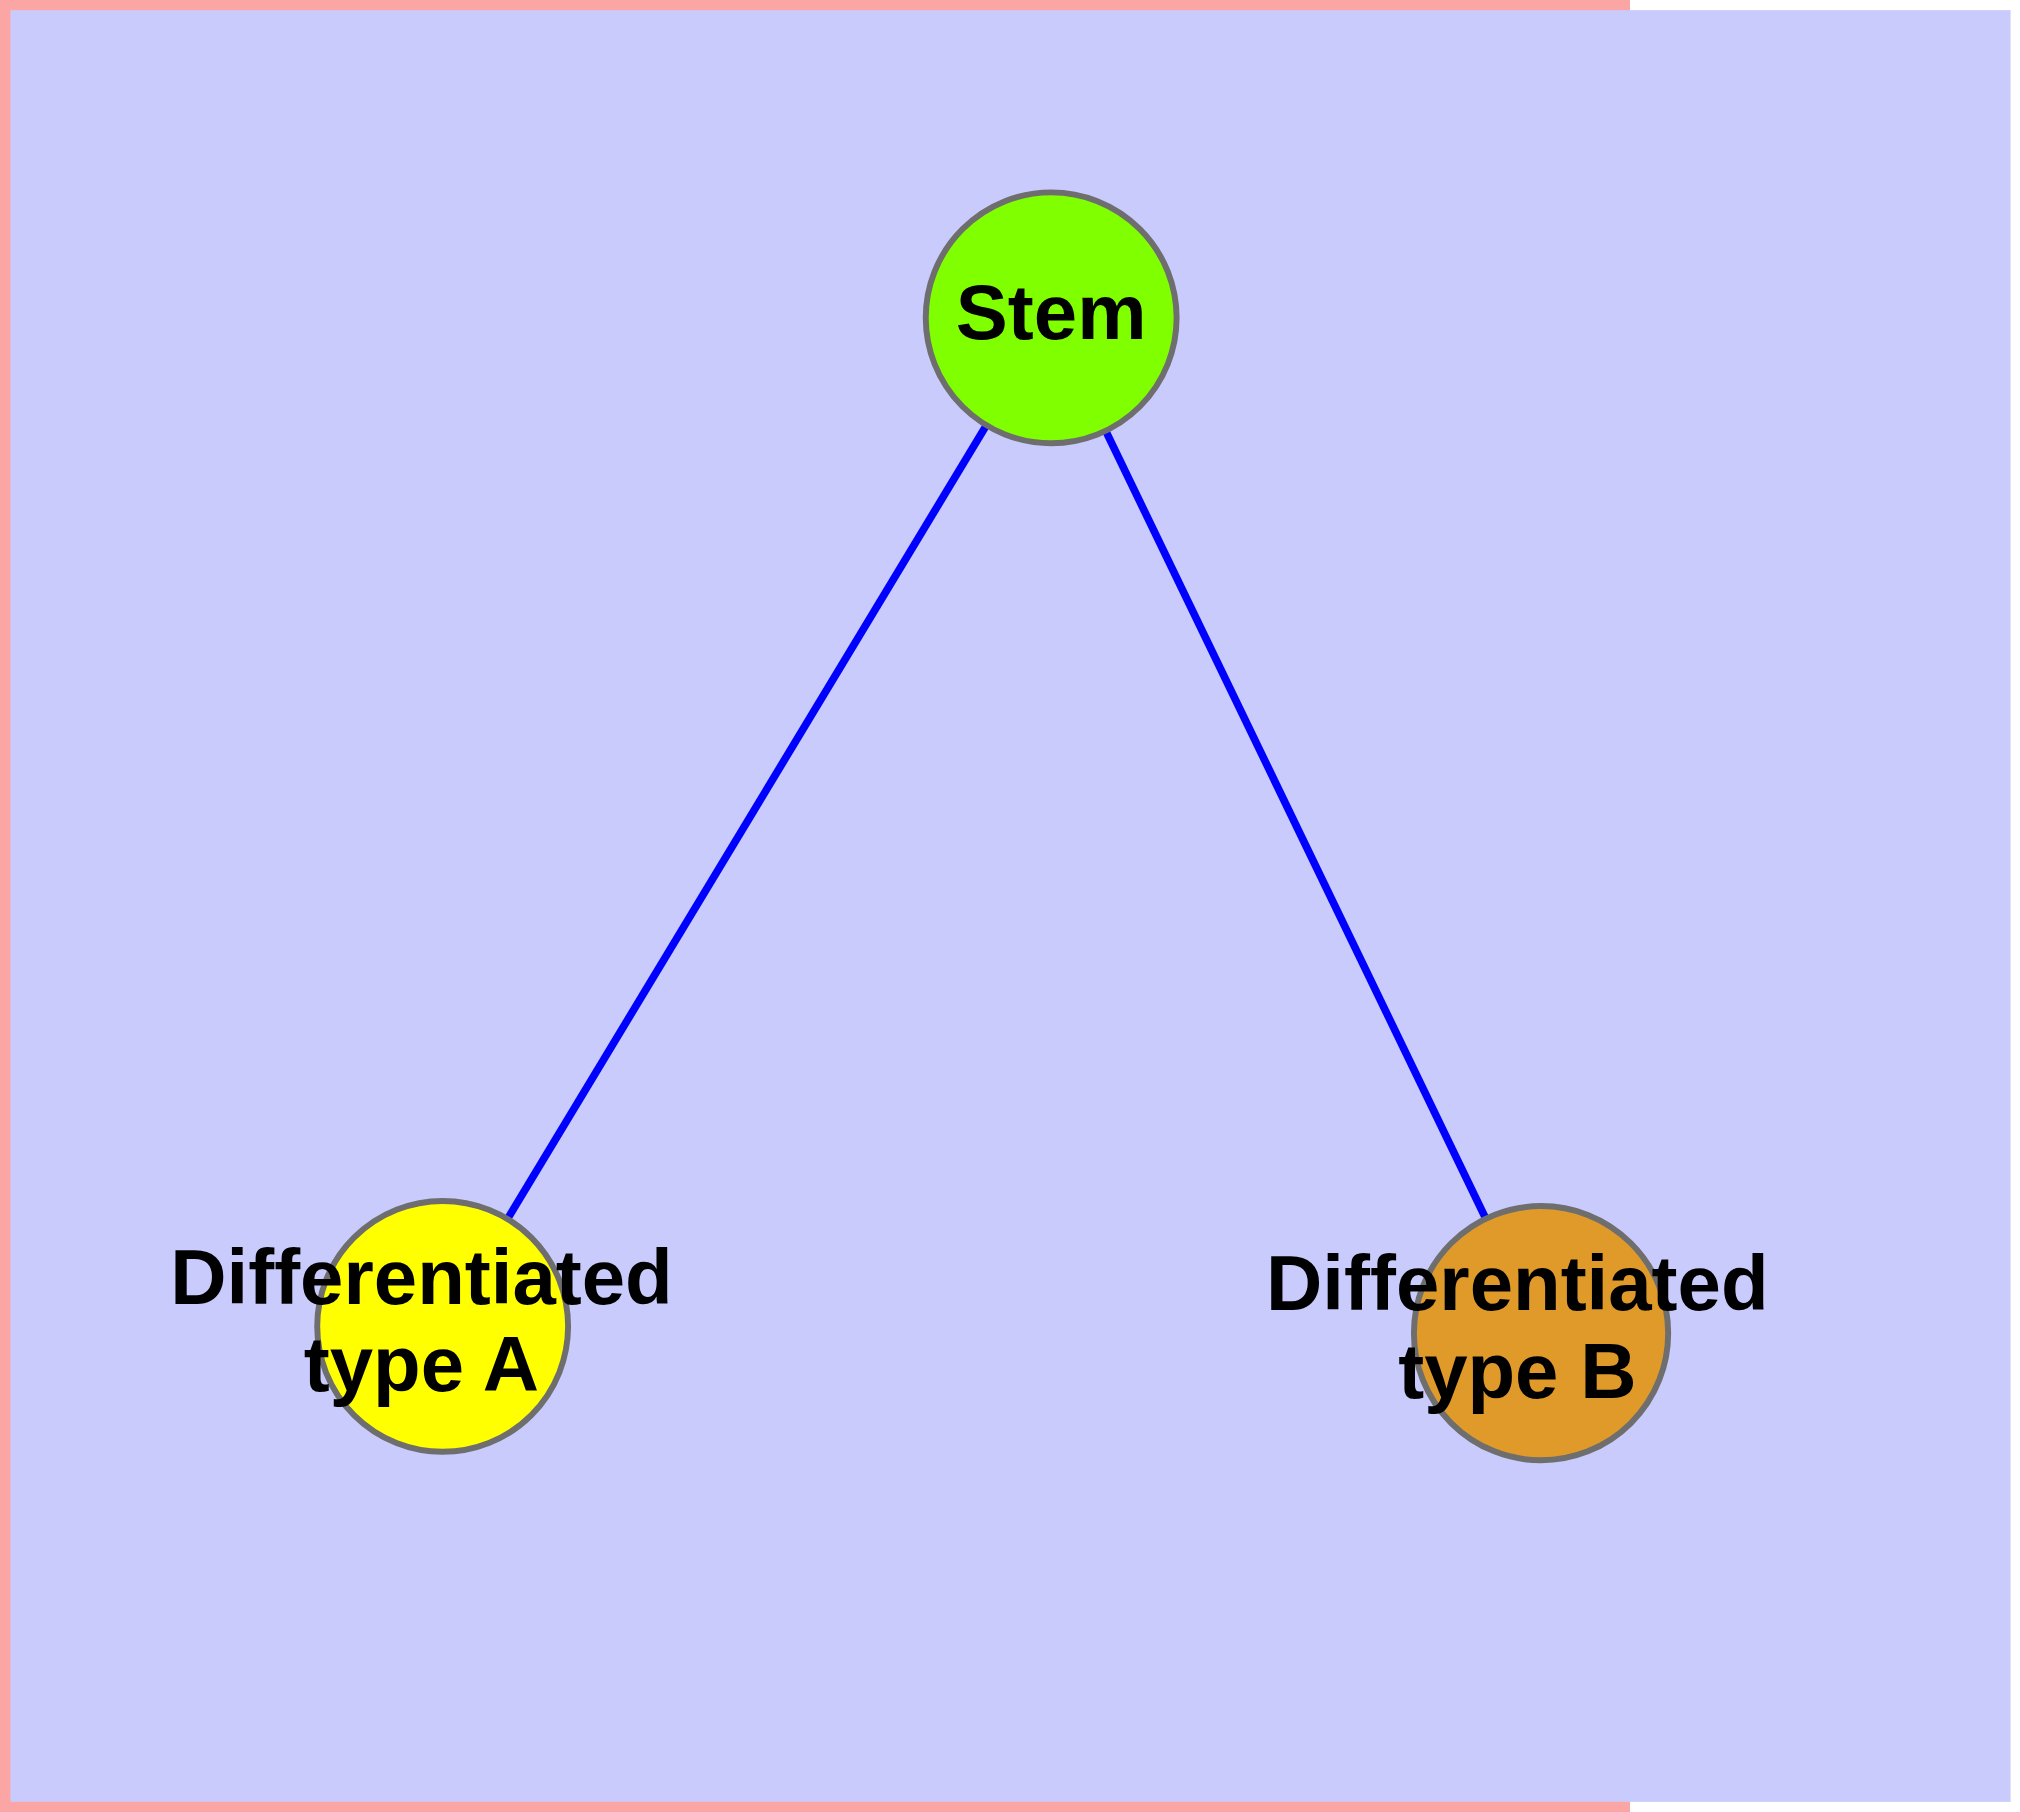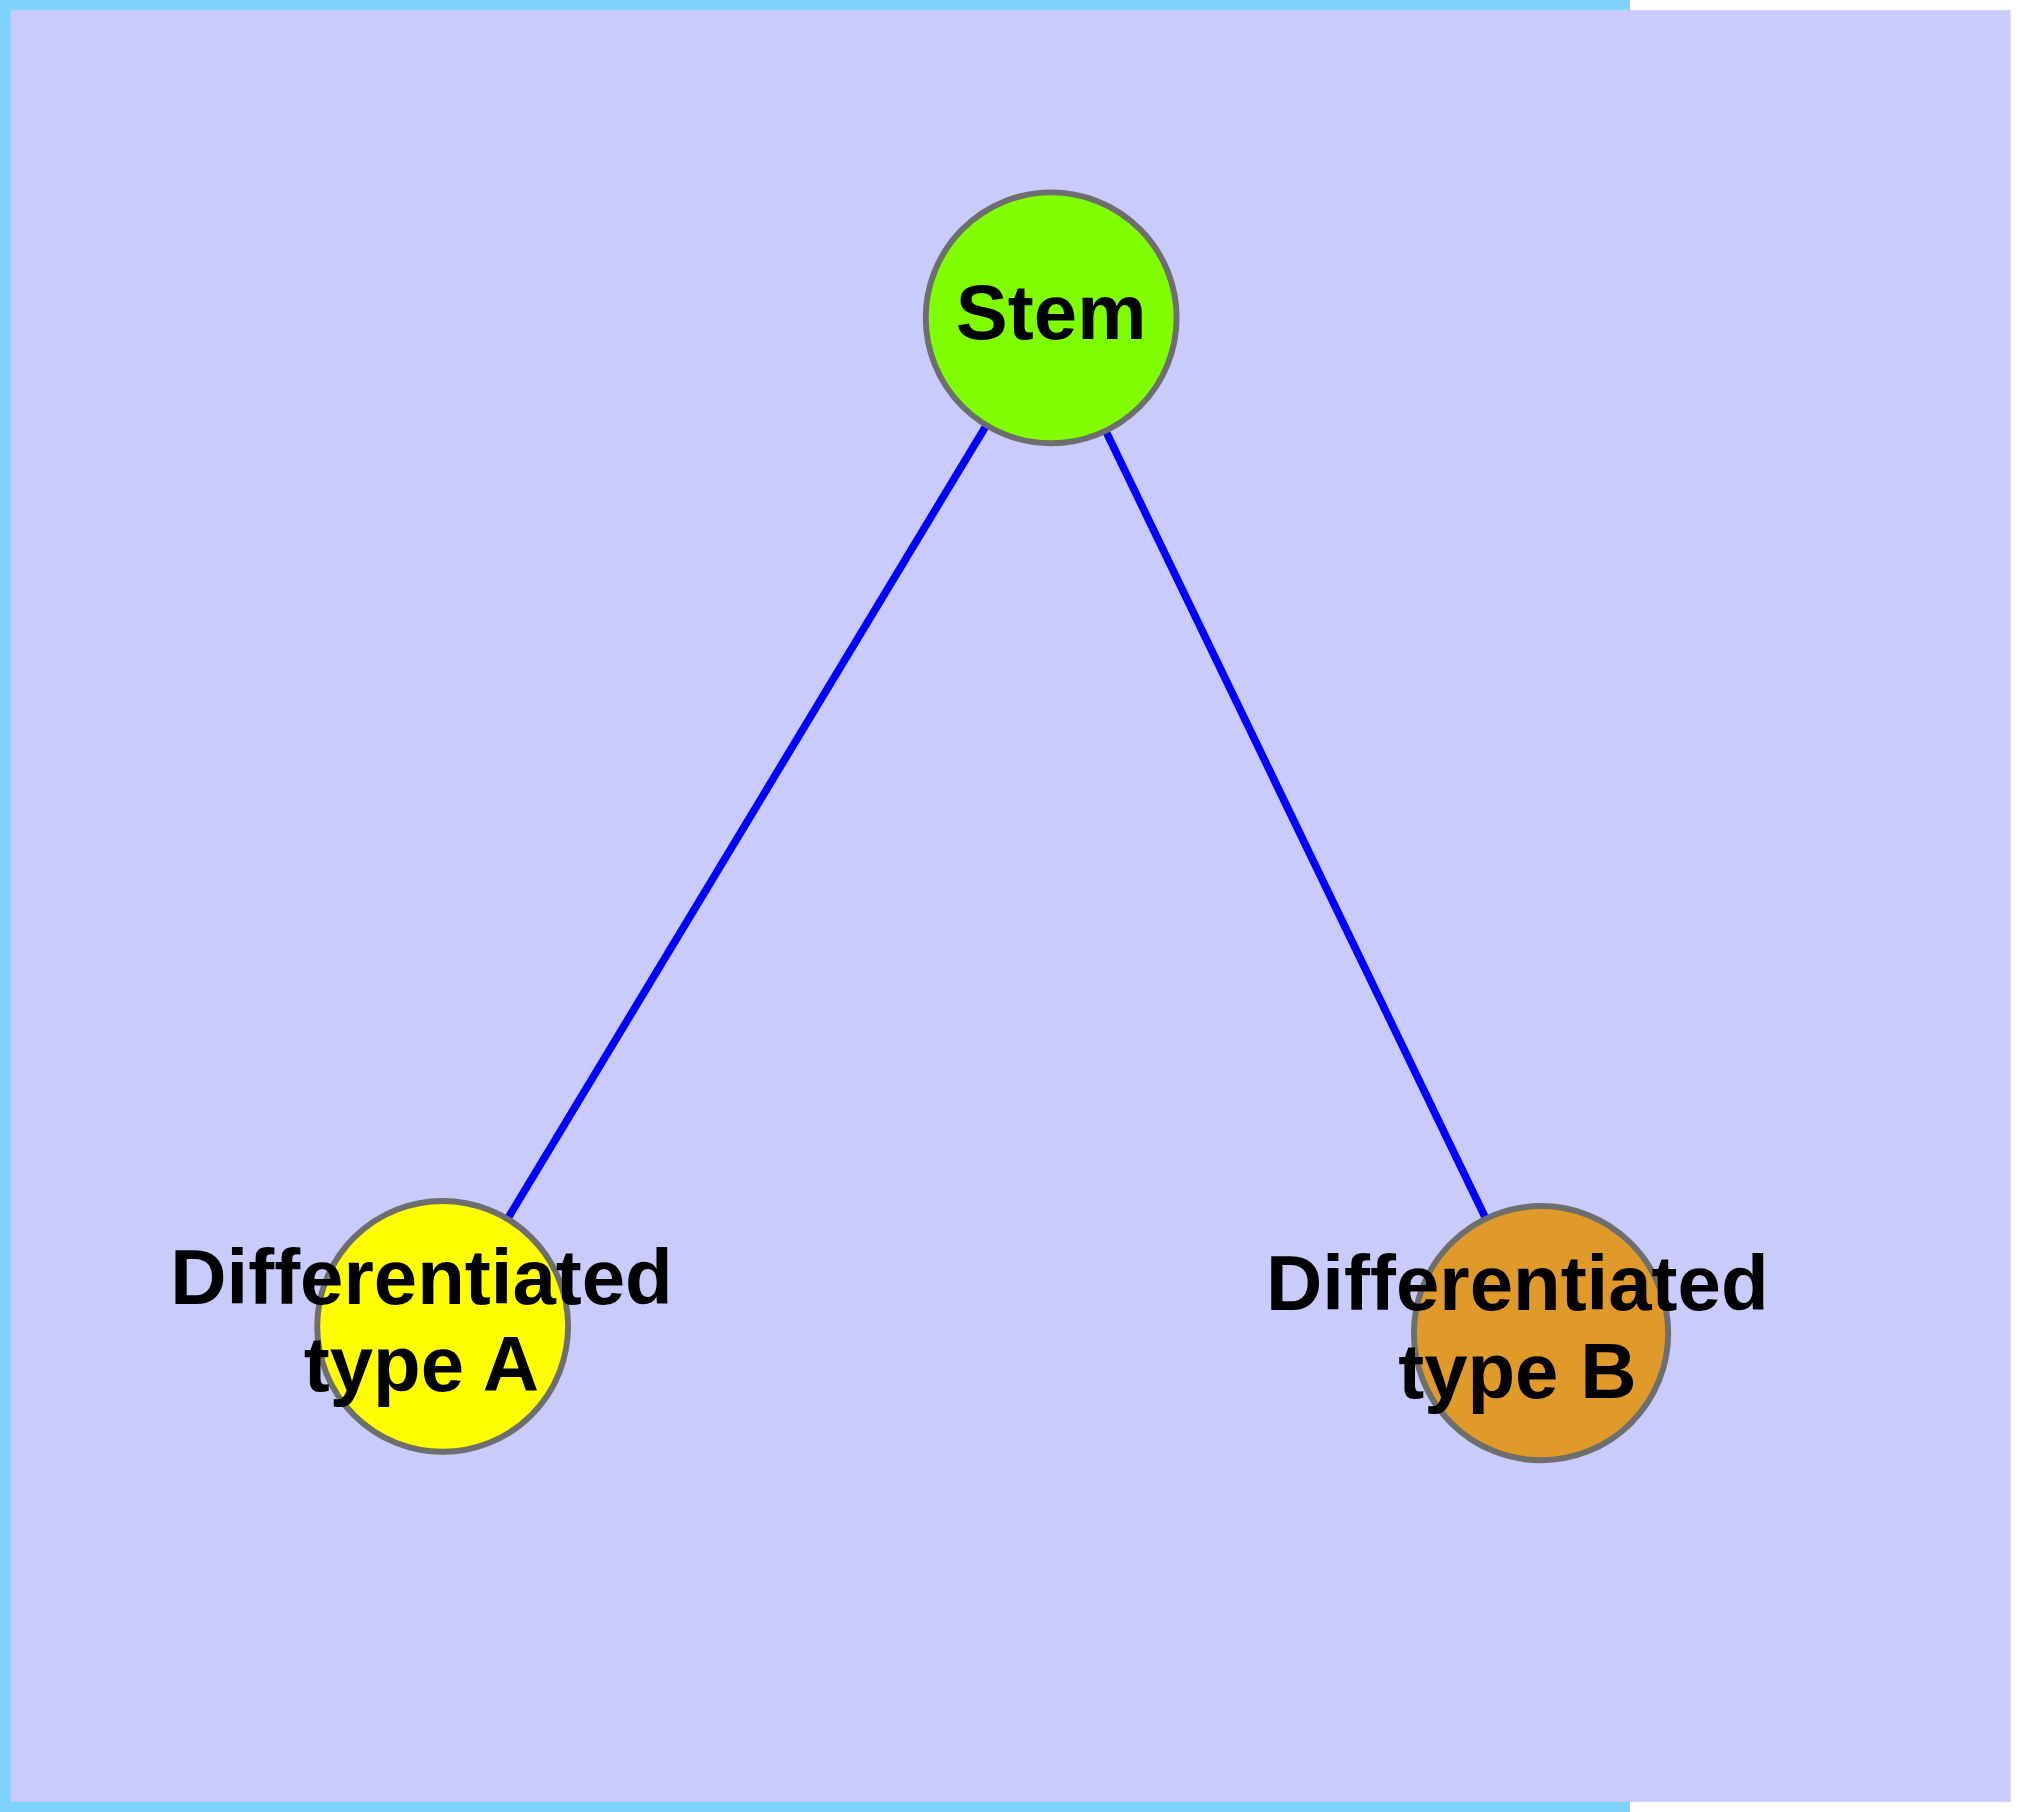--- a/index.html
+++ b/index.html
@@ -11,21 +11,21 @@
   body {
     width: 2021px;
     height: 1812px;
     overflow: hidden;
     font-family: "Liberation Sans", "DejaVu Sans", sans-serif;
   }
   #graph-canvas {
     position: relative;
     width: 1630px;
     height: 1812px;
-    background: #7dd3fc;
+    background: #fca5a5;
   }
   #graph-svg {
     position: absolute;
     top: 0;
     left: 0;
     width: 2021px;
     height: 1812px;
     display: block;
   }
   .node-label {

